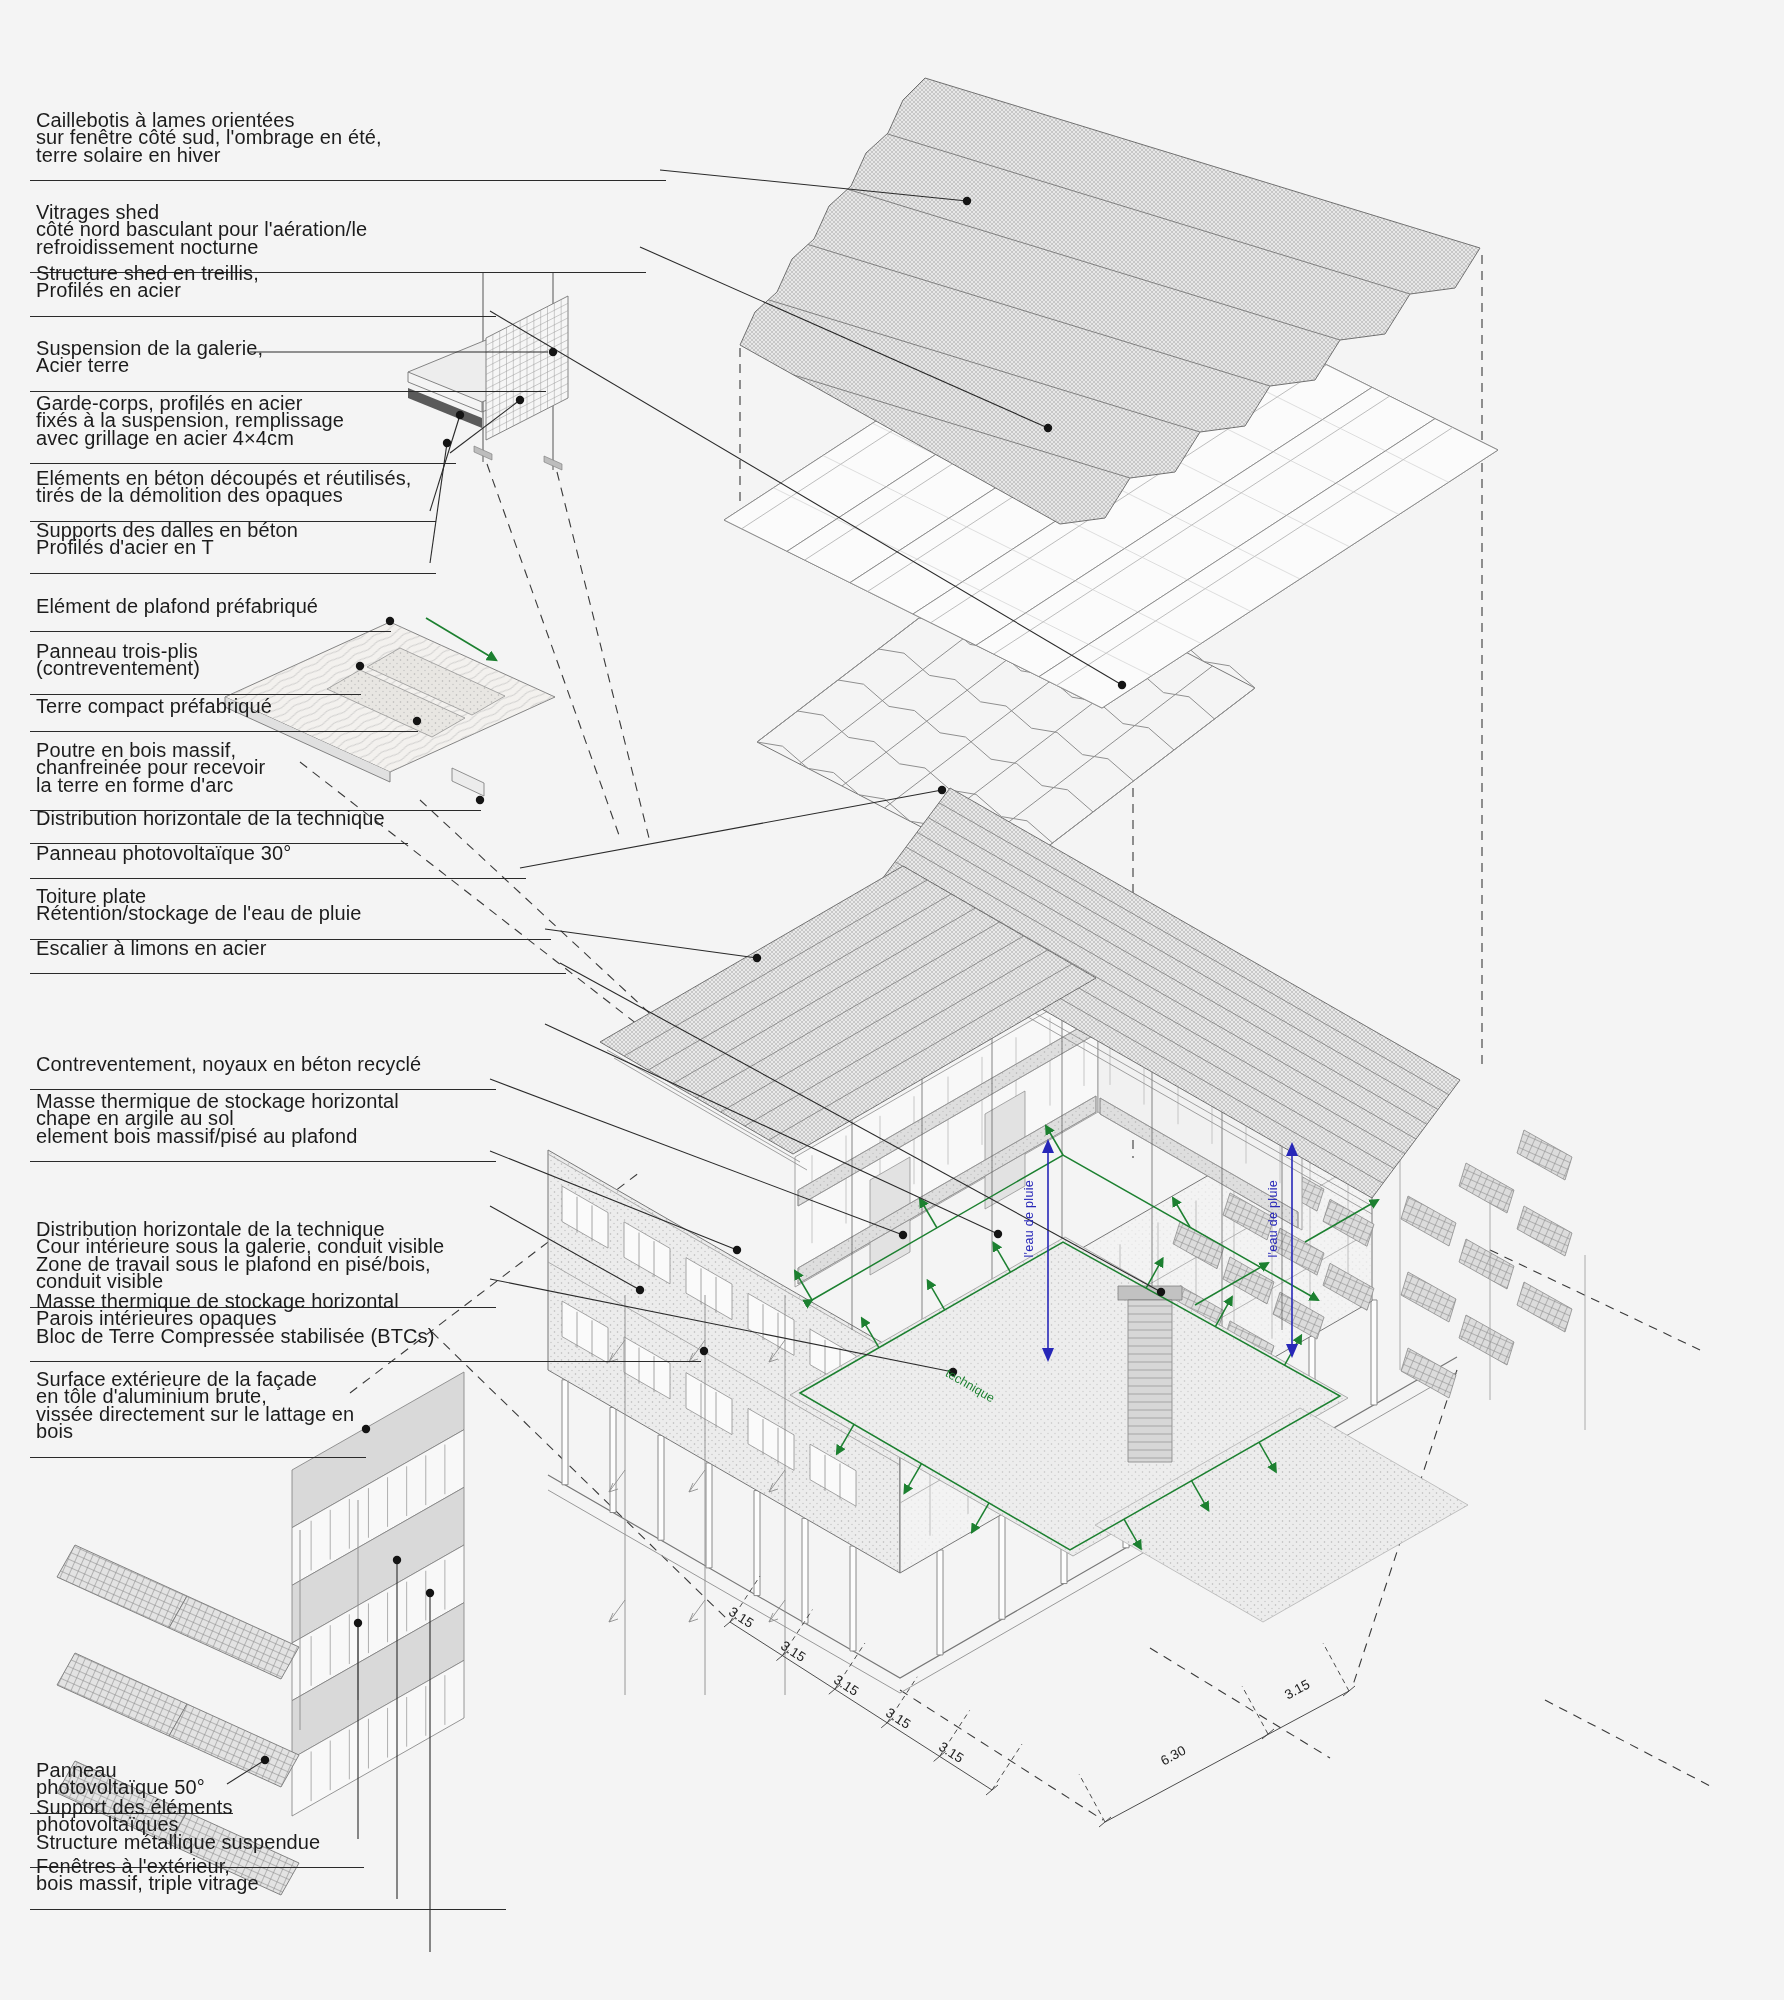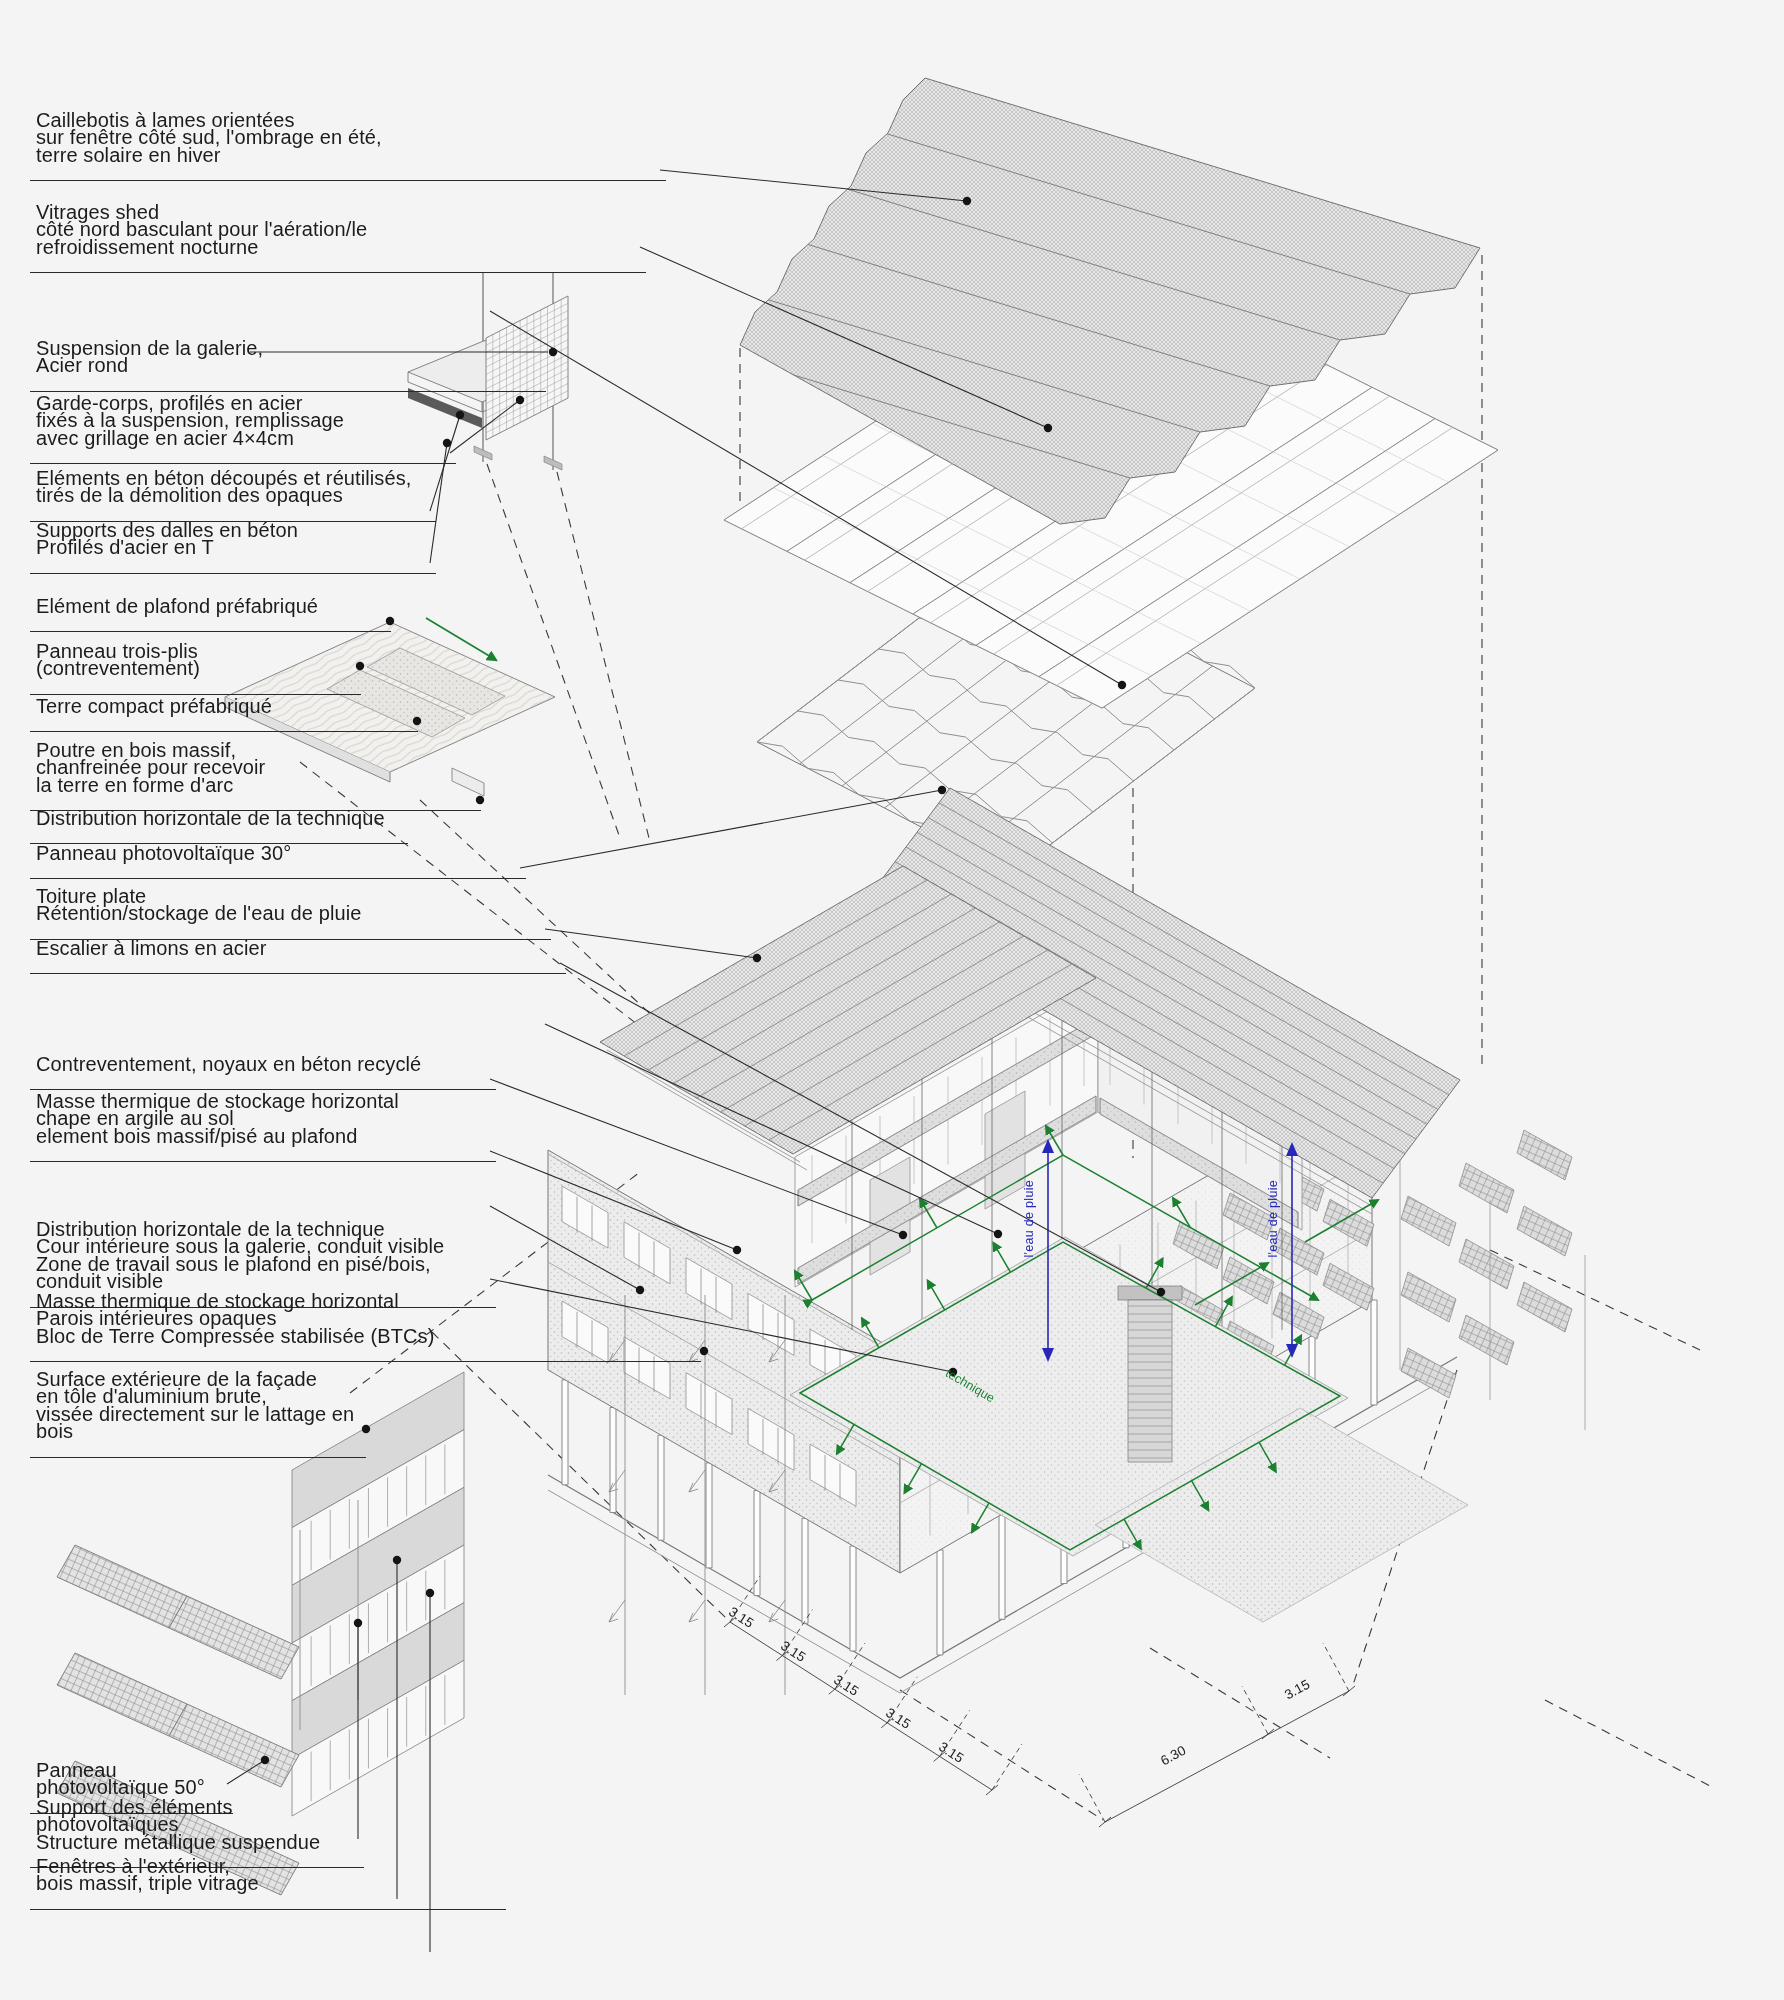--- a/index.html
+++ b/index.html
@@ -625,23 +625,27 @@
 <div class="lbl" style="top:112px;width:630px">
       <div>Caillebotis à lames orientées</div>
       <div>sur fenêtre côté sud, l'ombrage en été,</div>
       <div>terre solaire en hiver</div>
     </div>
 <div class="lbl" style="top:204px;width:610px">
       <div>Vitrages shed</div>
       <div>côté nord basculant pour l'aération/le</div>
       <div>refroidissement nocturne</div>
     </div>
+<div class="lbl" style="top:265px;width:460px">
+      <div>Structure shed en treillis,</div>
+      <div>Profilés en acier</div>
+    </div>
 <div class="lbl" style="top:340px;width:510px">
       <div>Suspension de la galerie,</div>
-      <div>Acier rond</div>
+      <div>Acier terre</div>
     </div>
 <div class="lbl" style="top:395px;width:420px">
       <div>Garde-corps, profilés en acier</div>
       <div>fixés à la suspension, remplissage</div>
       <div>avec grillage en acier 4×4cm</div>
     </div>
 <div class="lbl" style="top:470px;width:400px">
       <div>Eléments en béton découpés et réutilisés,</div>
       <div>tirés de la démolition des opaques</div>
     </div>

